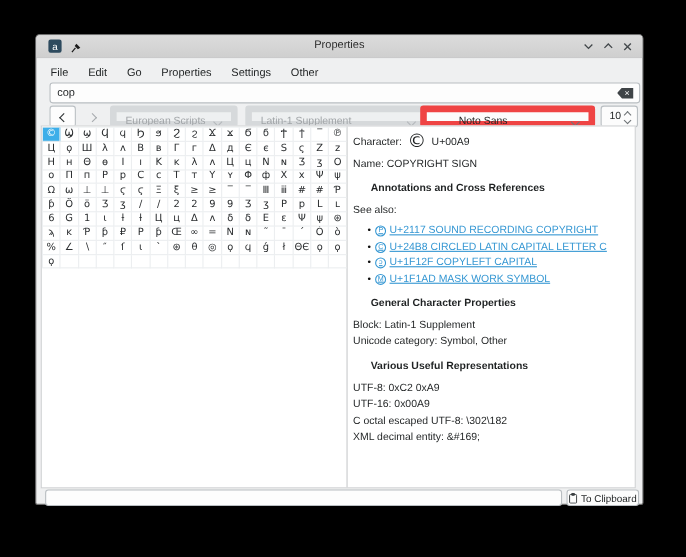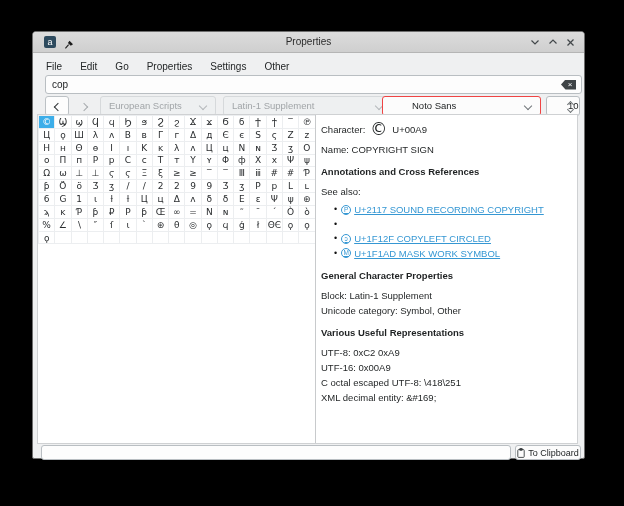--- a/index.html
+++ b/index.html
@@ -28,51 +28,51 @@
   .clear-icon{position:absolute;right:5px;top:3.5px;width:15px;height:10px;background:#3f4447;
               clip-path:polygon(30% 0,100% 0,100% 100%,30% 100%,0 50%);
               color:#fff;font-size:8px;line-height:10px;text-align:center;padding-left:3px;box-sizing:border-box;}
   
   .toolbar>div{position:absolute;top:64px;height:20px;box-sizing:border-box;}
   .tb-btn{width:24px;background:#fdfdfd;border:1px solid #bcc1c5;border-radius:3px;}
   .tb-btn.flat{background:transparent;border-color:transparent;}
   .chev{position:absolute;width:5px;height:5px;}
   .chev-left{border-left:1.4px solid #2f3335;border-bottom:1.4px solid #2f3335;transform:rotate(45deg);left:9px;top:7px;}
   .chev-right{border-top:1.4px solid #a7abae;border-right:1.4px solid #a7abae;transform:rotate(45deg);left:7px;top:7px;}
-  .combo{border:1px solid #ef4444;border-radius:3px;background:#fcfcfc;font-size:9.5px;
+  .combo{border:6px solid #ef4444;border-radius:3px;background:#fcfcfc;font-size:9.5px;
          line-height:18px;color:#232627;padding-left:8px;}
   .combo.disabled{background:#eef0f1;border-color:#d6d9db;color:#a1a5a8;}
   .combo .chev-down{position:absolute;right:9px;top:6px;width:5px;height:5px;
          border-right:1.3px solid #71767a;border-bottom:1.3px solid #71767a;transform:rotate(45deg);}
   .combo.disabled .chev-down{border-color:#b4b8bb;}
   .spinbox{border:1px solid #b9bec2;border-radius:3px;background:#fcfcfc;font-size:9.5px;
-           line-height:18px;color:#232627;padding-left:21px;}
+           line-height:18px;color:#232627;padding-left:7px;}
   .spin-up,.spin-down{position:absolute;right:6px;width:4px;height:4px;border-right:1.2px solid #6f7477;border-bottom:1.2px solid #6f7477;}
   .spin-up{top:5px;transform:rotate(-135deg);}
   .spin-down{top:10px;transform:rotate(45deg);}
   
   .main{position:absolute;left:4px;right:6px;top:82px;height:330px;display:flex;
         background:#fff;border:1px solid #cfd1d3;box-sizing:border-box;}
   .grid-panel{width:278px;border-right:1px solid #c8cacc;box-sizing:border-box;overflow:hidden;}
   .char-grid{display:grid;grid-template-columns:repeat(17,16.28px);grid-auto-rows:12.85px;
              border-top:1px solid #eceef0;border-left:1px solid #eceef0;width:277px;}
   .cell{border-right:1px solid #eceef0;border-bottom:1px solid #eceef0;box-sizing:border-box;
         font-family:"DejaVu Sans",sans-serif;font-size:9px;color:#2a2d2f;
         display:flex;align-items:center;justify-content:center;overflow:hidden;}
   .cell.selected{background:#3daee9;color:#fff;}
   
   .info-panel{flex:1;padding:7px 8px 0 5px;font-size:9.5px;color:#1f2223;line-height:11px;overflow:hidden;}
   .char-line{margin:2px 0 9px;display:flex;align-items:center;}
   .big-char{font-size:17px;margin:0 5px;font-family:"DejaVu Sans",sans-serif;}
   .info-line{margin-bottom:7px;}
-  .info-header{font-weight:bold;margin:11px 0 9px;}
+  .info-header{font-weight:bold;margin:11px 16px 9px;}
   .see-also-list{margin:7px 0 0 13px;padding:0;list-style:none;}
   .see-also-list li{margin-bottom:3.5px;display:flex;align-items:center;}
   .bullet{color:#111;margin-right:4px;font-size:9px;}
-  .link{color:#3597d3;text-decoration:underline;display:flex;align-items:center;}
+  .link{color:#3597d3;text-decoration:underline;display:flex;align-items:flex-end;}
   .ring{display:inline-block;width:8px;height:8px;border:1px solid #3597d3;border-radius:50%;
         font-size:6.5px;line-height:8px;text-align:center;margin-right:3px;text-decoration:none;box-sizing:content-box;}
   .tight{margin-bottom:4px;}
   
   .footer-input{position:absolute;left:8px;top:413px;width:470px;height:15px;background:#fdfdfd;
                 border:1px solid #b9bec2;border-radius:3px;box-sizing:border-box;}
   .footer-input input{width:100%;height:100%;border:0;background:transparent;outline:none;
                 font-family:"Liberation Sans",sans-serif;font-size:9px;padding:0 5px;box-sizing:border-box;}
   .clip-btn{position:absolute;left:482px;top:413px;width:66px;height:15px;background:#fcfcfc;
             border:1px solid #b9bec2;border-radius:3px;box-sizing:border-box;font-size:9px;color:#232627;
@@ -332,43 +332,47 @@
       <ul class="see-also-list">
           <li>
             <span class="bullet">•</span>
             <span class="link">
               <span class="ring">P</span>
               <span>U+2117 SOUND RECORDING COPYRIGHT</span>
             </span>
           </li>
           <li>
             <span class="bullet">•</span>
+            <span class="link">
+              <span class="ring">C</span>
+              <span>U+24B8 CIRCLED LATIN CAPITAL LETTER C</span>
+            </span>
           </li>
           <li>
             <span class="bullet">•</span>
             <span class="link">
               <span class="ring">ɔ</span>
-              <span>U+1F12F COPYLEFT CIRCLED</span>
+              <span>U+1F12F COPYLEFT CAPITAL</span>
             </span>
           </li>
           <li>
             <span class="bullet">•</span>
             <span class="link">
               <span class="ring">M</span>
               <span>U+1F1AD MASK WORK SYMBOL</span>
             </span>
           </li>
         </ul>
       <div class="info-header">General Character Properties</div>
       <div class="tight">Block: Latin-1 Supplement</div>
       <div class="tight">Unicode category: Symbol, Other</div>
       <div class="info-header">Various Useful Representations</div>
       <div class="tight">UTF-8: 0xC2 0xA9</div>
       <div class="tight">UTF-16: 0x00A9</div>
-      <div class="tight">C octal escaped UTF-8: \418\251</div>
+      <div class="tight">C octal escaped UTF-8: \302\182</div>
       <div class="tight">XML decimal entity: &amp;#169;</div>
     </div>
   </div>
 
   <div class="footer-input">
     <input value="" style="">
   </div>
   <div class="clip-btn">
     <svg width="8" height="10" viewBox="0 0 8 10" fill="none" stroke="#3a3f42" stroke-width="0.9">
       <rect x="0.8" y="1.6" width="6.4" height="7.8" rx="0.8"></rect>

